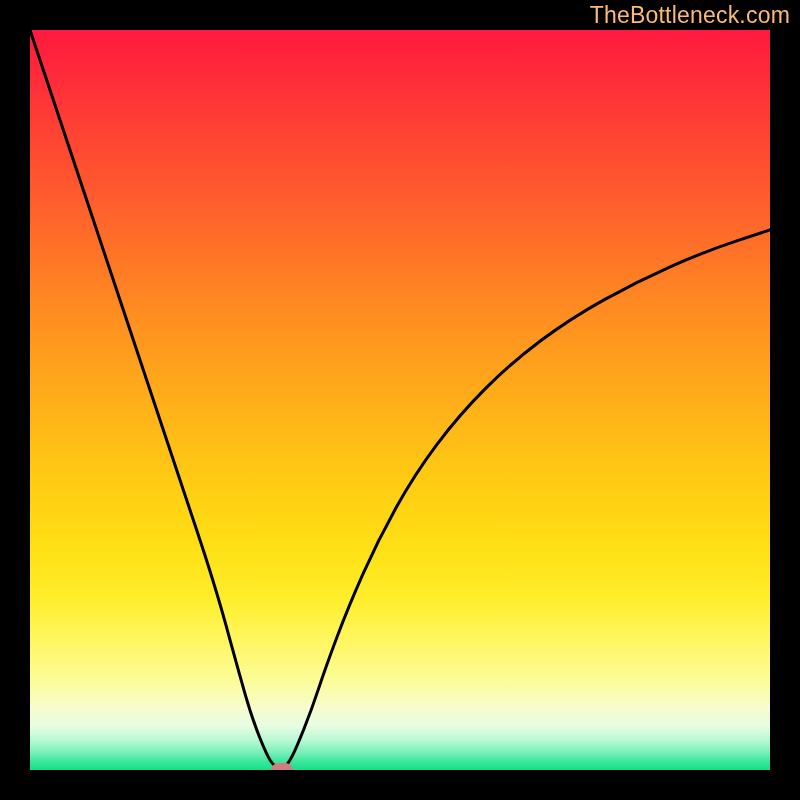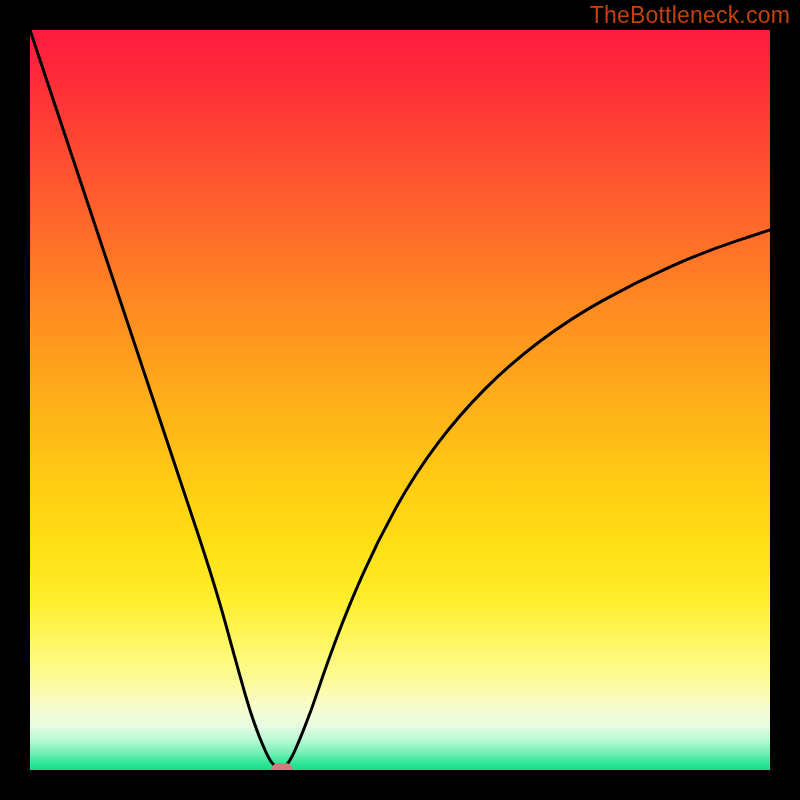--- a/index.html
+++ b/index.html
@@ -14,21 +14,21 @@
   .frame {
     position: relative;
     width: 800px;
     height: 800px;
     background: #000;
   }
   .watermark {
     position: absolute;
     top: 2px;
     right: 10px;
-    color: #c2410c;
+    color: #fdba74;
     font-size: 23px;
     font-weight: 400;
     letter-spacing: 0.2px;
     z-index: 5;
   }
   .plot-area {
     position: absolute;
     left: 30px;
     top: 30px;
     width: 740px;

